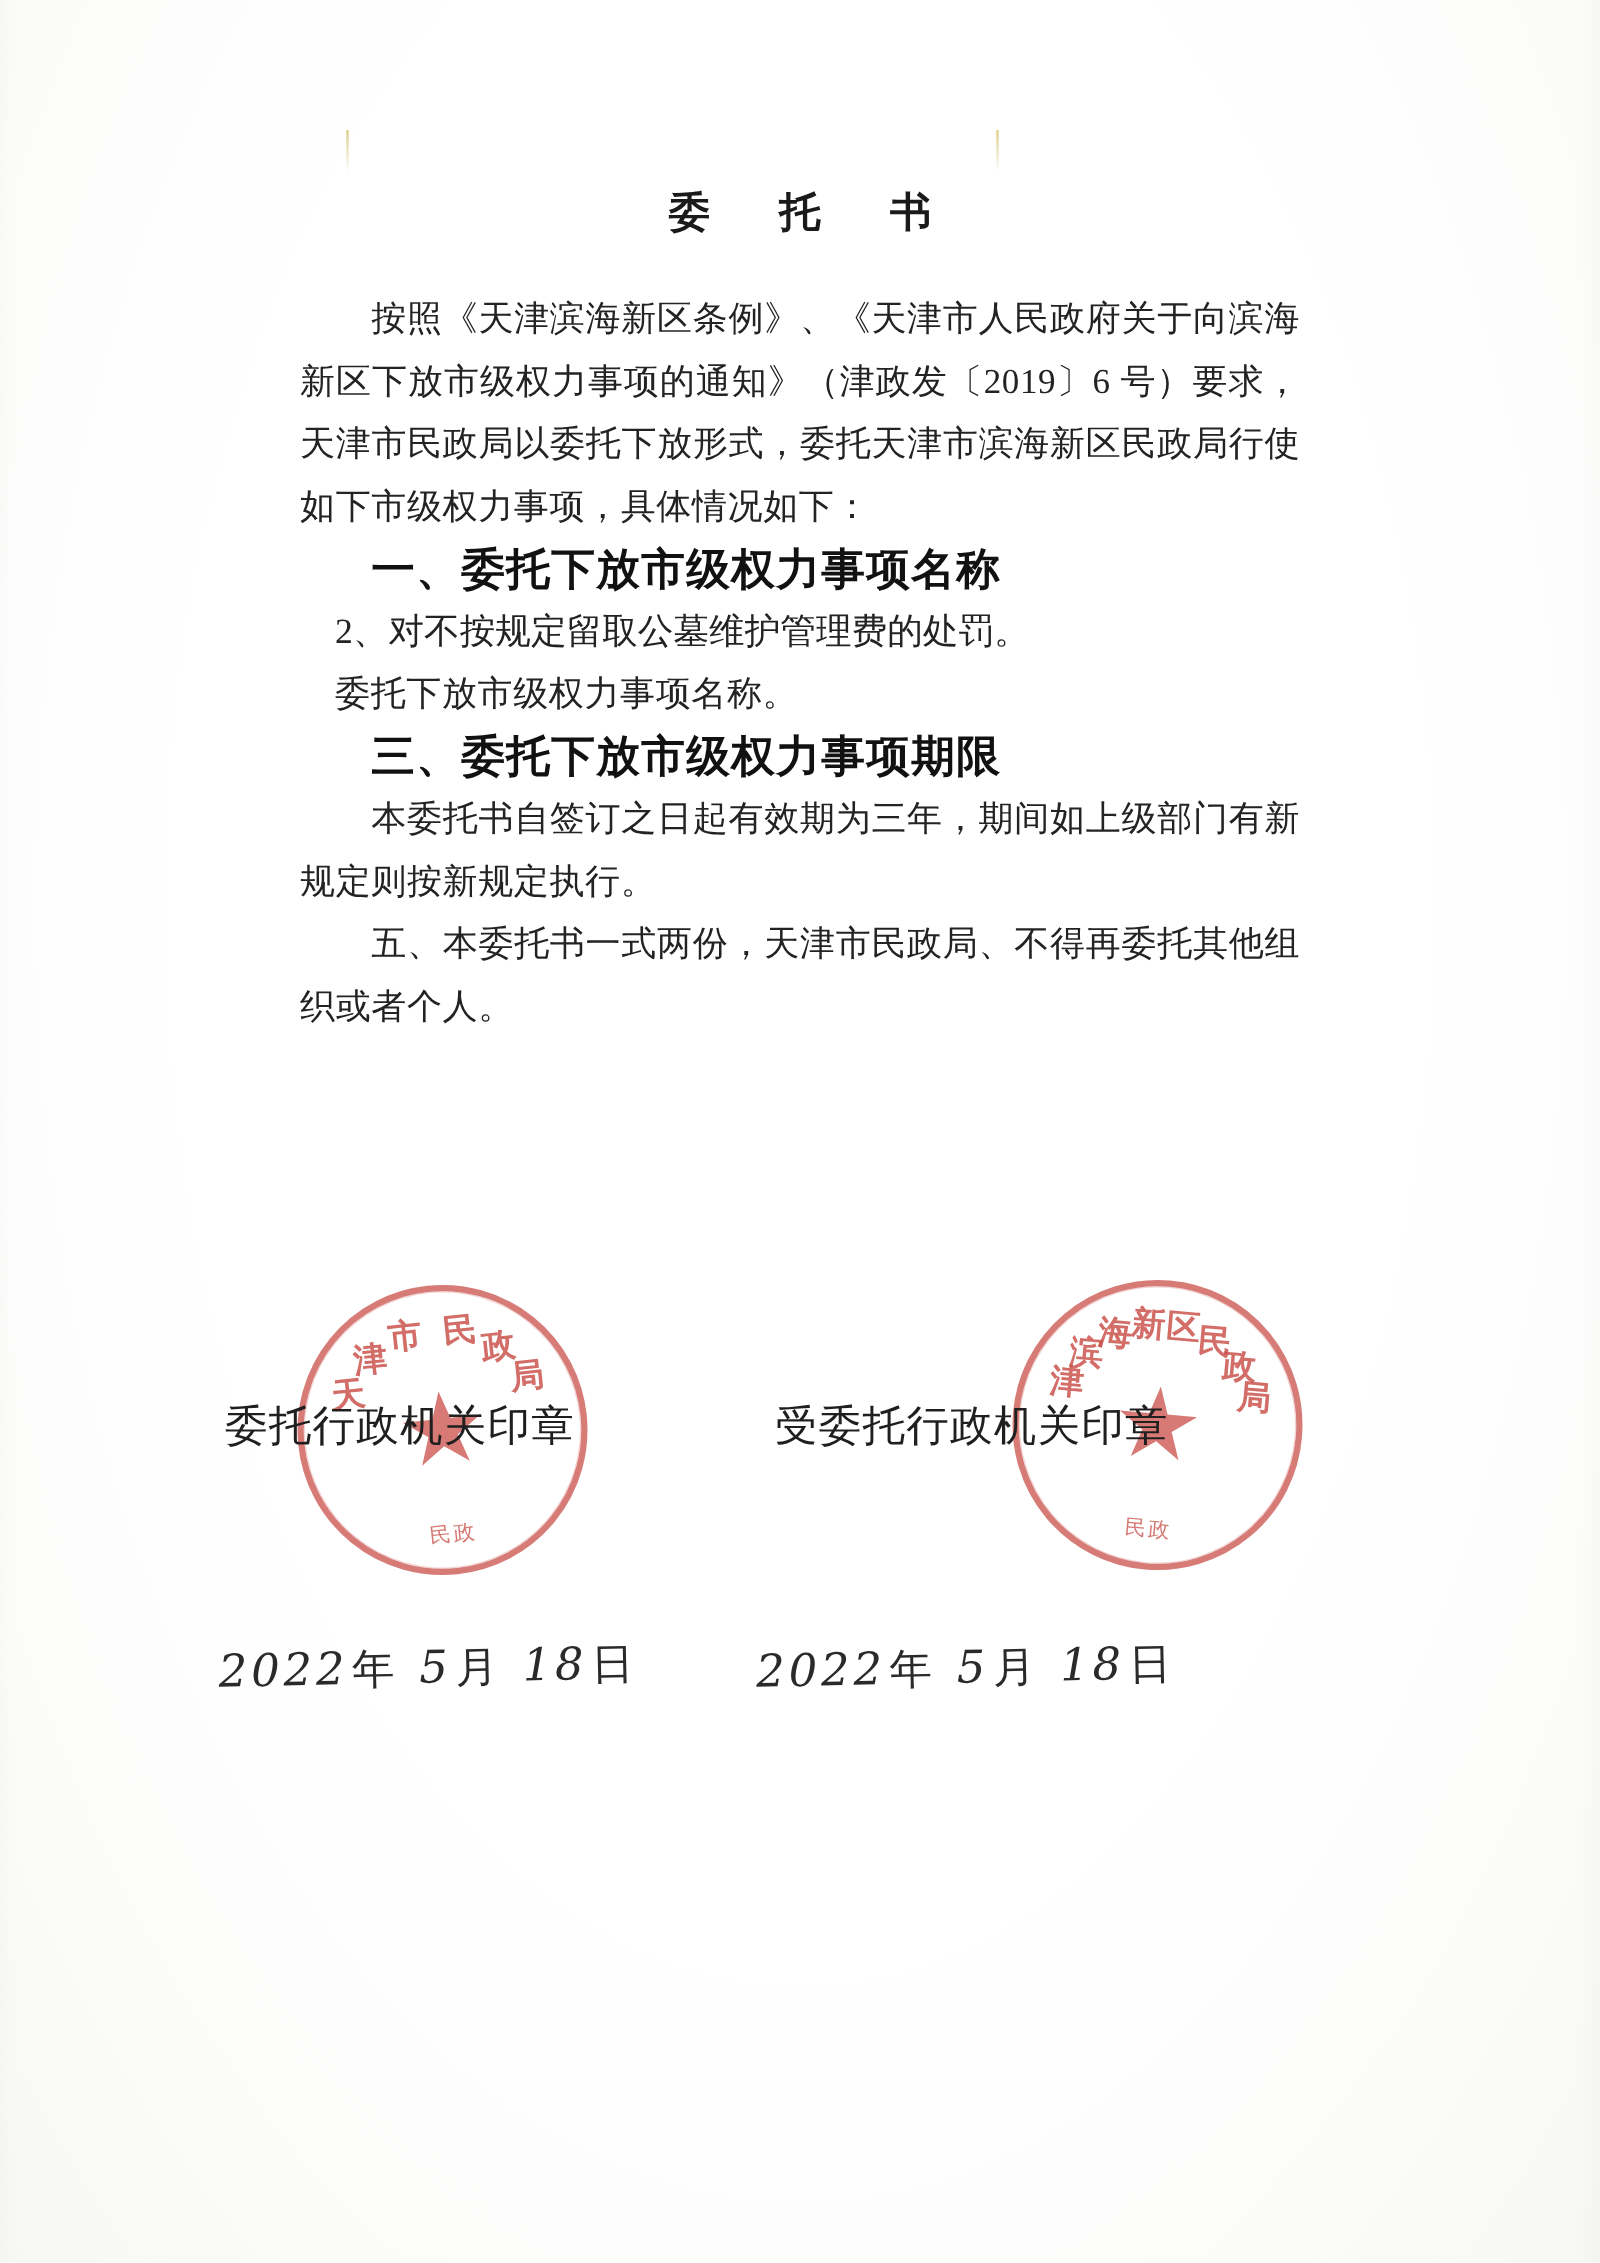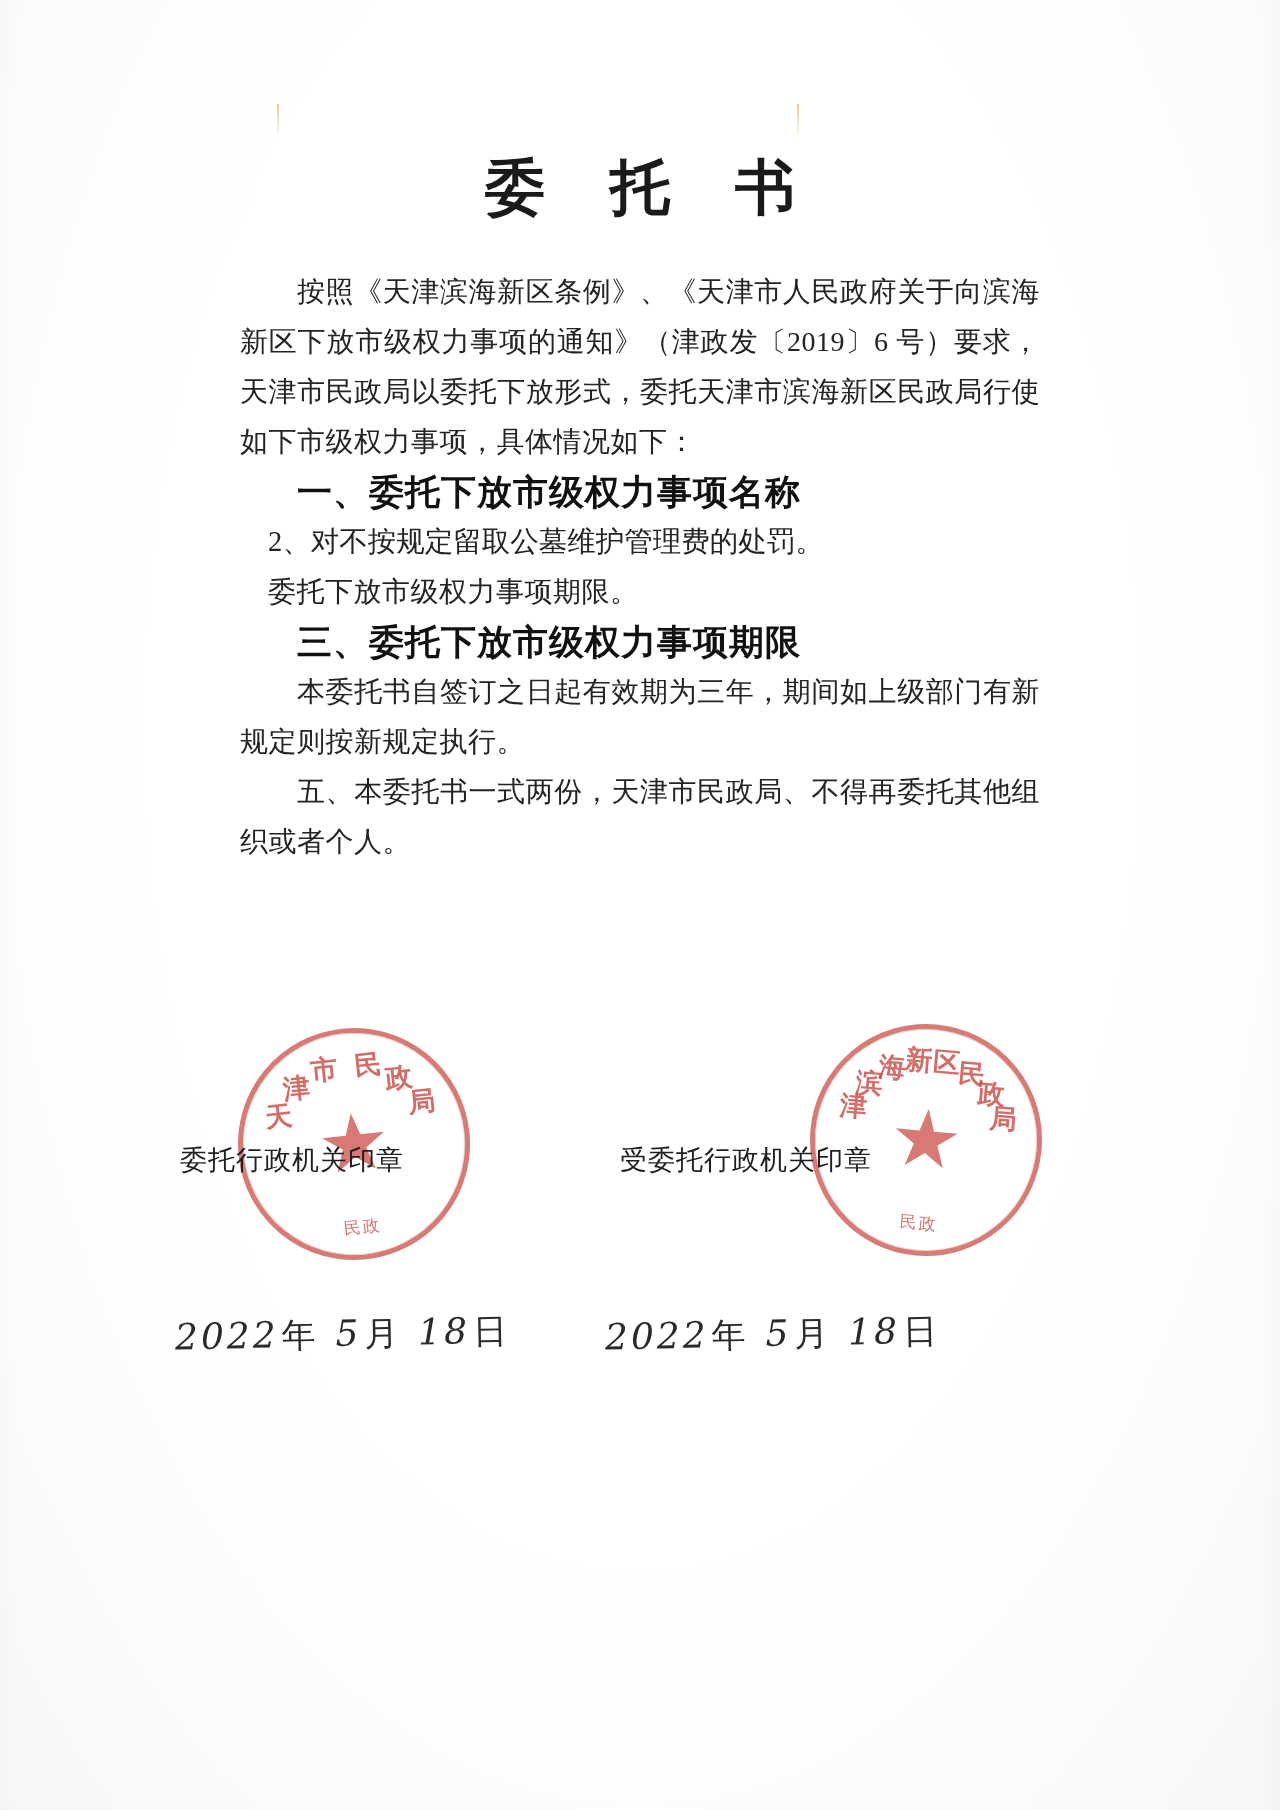--- a/index.html
+++ b/index.html
@@ -45,21 +45,21 @@
   .doc {
     position: absolute;
     left: 0; right: 0;
     top: 0;
   }
 
   .doc-title {
     margin: 0;
     padding-top: 148px;
     text-align: center;
-    font-size: 60px;
+    font-size: 33px;
     font-weight: bold;
     letter-spacing: 22px;
     text-indent: 22px;
     font-family: "DejaVu Serif", "Liberation Serif", serif;
     color: #1a1a1a;
   }
 
   .body-block {
     margin: 0 auto;
     width: 800px;
@@ -105,22 +105,22 @@
   }
   .sign-col {
     position: absolute;
     width: 420px;
   }
   .sign-col.left  { left: 130px; }
   .sign-col.right { left: 590px; }
 
   .sign-label {
     position: absolute;
-    top: 52px;
-    font-size: 27px;
+    top: 28px;
+    font-size: 34px;
     letter-spacing: 1px;
     color: #1f1f1f;
     white-space: nowrap;
   }
   .sign-col.left .sign-label  { left: 50px; }
   .sign-col.right .sign-label { left: 30px; }
 
   
   .seal {
     position: absolute;
@@ -214,21 +214,21 @@
     <div class="body-block">
 
       <p class="para indent">按照《天津滨海新区条例》、《天津市人民政府关于向滨海新区下放市级权力事项的通知》（津政发〔2019〕6 号）要求，天津市民政局以委托下放形式，委托天津市滨海新区民政局行使如下市级权力事项，具体情况如下：</p>
 
       <p class="heading">一、委托下放市级权力事项名称</p>
 
 
       <p class="item">2、对不按规定留取公墓维护管理费的处罚。</p>
 
 
-      <p class="para" style="text-indent:28px;">委托下放市级权力事项期限。</p>
+      <p class="para" style="text-indent:28px;">委托下放市级权力事项名称。</p>
 
       <p class="heading">三、委托下放市级权力事项期限</p>
 
       <p class="para indent">本委托书自签订之日起有效期为三年，期间如上级部门有新规定则按新规定执行。</p>
 
 
       <p class="para indent">五、本委托书一式两份，天津市民政局、不得再委托其他组织或者个人。</p>
 
     </div>
   </div>

